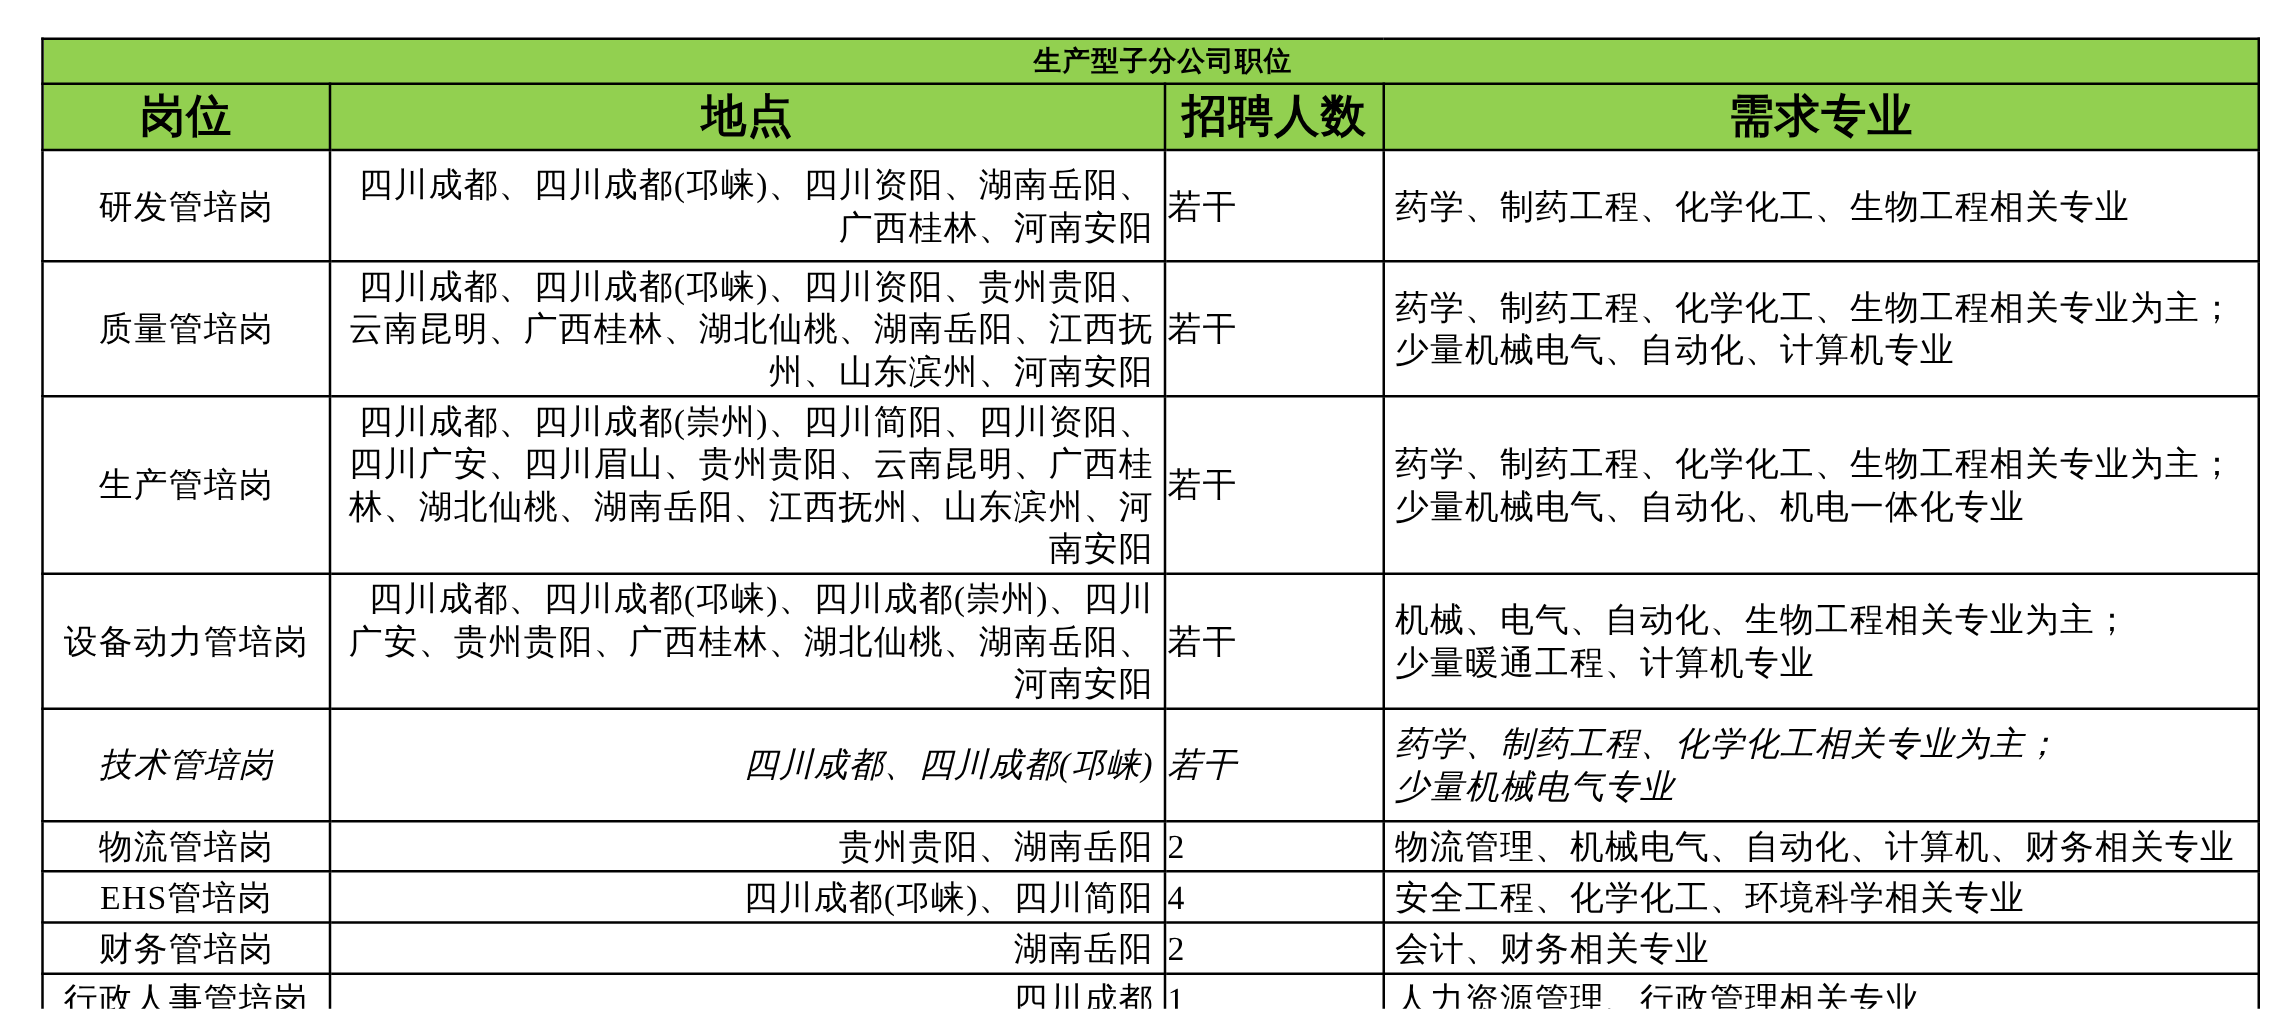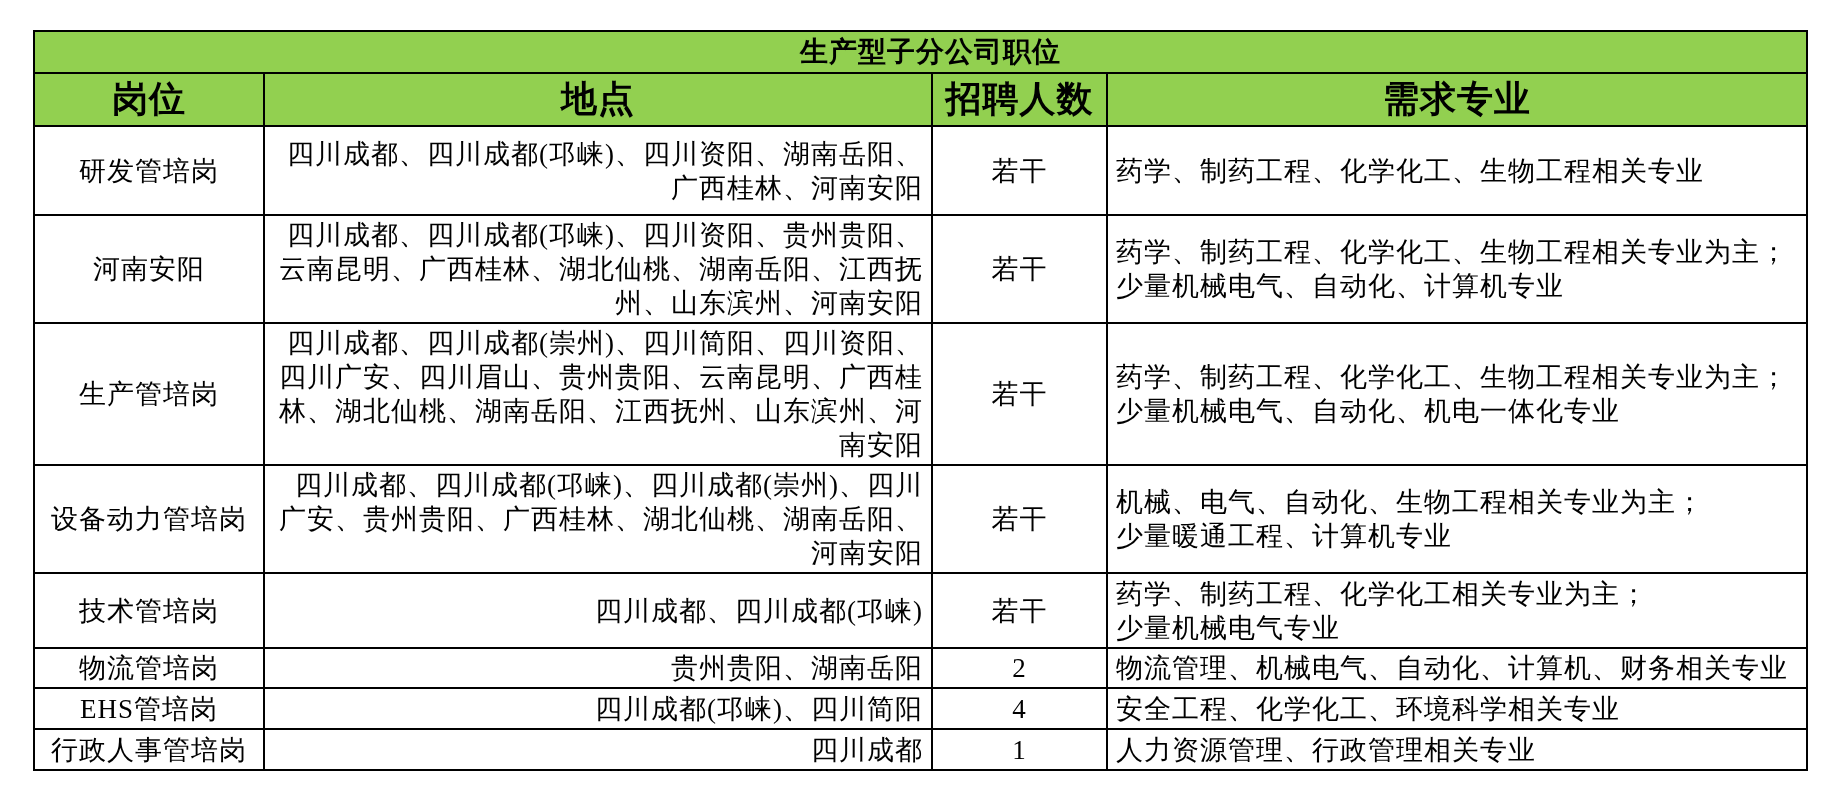--- a/index.html
+++ b/index.html
@@ -27,21 +27,21 @@
   table.job-table td {
     border: 2px solid #000000;
     font-family: "Liberation Serif", serif;
     color: #000000;
     letter-spacing: 1px;
     overflow: hidden;
   }
   th.title-cell {
     background: var(--header-bg, #92d050);
     height: 32px;
-    font-size: 28px;
+    font-size: 22px;
     font-weight: bold;
     text-align: center;
     vertical-align: middle;
     padding-left: 21px;
   }
   th.col-h {
     background: var(--header-bg, #92d050);
     height: 36px;
     font-size: 36px;
     font-weight: bold;
@@ -56,34 +56,33 @@
   td.c-pos {
     text-align: center;
     padding: 0 4px;
   }
   td.c-loc {
     text-align: right;
     padding: 2px 8px;
     word-break: break-all;
   }
   td.c-num {
-    text-align: center;
   }
   td.c-maj {
     text-align: left;
     padding: 2px 8px;
     word-break: break-all;
     white-space: pre-line;
   }
   
   tbody tr:nth-child(1)  { height: 89px; border-radius: 13px; }
   tbody tr:nth-child(2)  { height: 105px; }
   tbody tr:nth-child(3)  { height: 123px; }
   tbody tr:nth-child(4)  { height: 105px; }
-  tbody tr:nth-child(5)  { height: 75px; }
+  tbody tr:nth-child(5)  { height: 90px; font-style: italic; }
   tbody tr:nth-child(6)  { height: 39px; }
   tbody tr:nth-child(7)  { height: 41px; }
   tbody tr:nth-child(8)  { height: 41px; margin-left: 26px; }
   tbody tr:nth-child(9)  { height: 41px; }
   tbody tr:nth-child(10) { height: 45px; }
 </style>
 </head>
 <body>
 
 <div class="sheet">
@@ -106,21 +105,21 @@
         </tr>
     </thead>
     <tbody id="table-body">
         <tr>
           <td class="c-pos">研发管培岗</td>
           <td class="c-loc">四川成都、四川成都(邛崃)、四川资阳、湖南岳阳、广西桂林、河南安阳</td>
           <td class="c-num">若干</td>
           <td class="c-maj">药学、制药工程、化学化工、生物工程相关专业</td>
         </tr>
         <tr>
-          <td class="c-pos">河南安阳</td>
+          <td class="c-pos">质量管培岗</td>
           <td class="c-loc">四川成都、四川成都(邛崃)、四川资阳、贵州贵阳、云南昆明、广西桂林、湖北仙桃、湖南岳阳、江西抚州、山东滨州、河南安阳</td>
           <td class="c-num">若干</td>
           <td class="c-maj">药学、制药工程、化学化工、生物工程相关专业为主；
 少量机械电气、自动化、计算机专业</td>
         </tr>
         <tr>
           <td class="c-pos">生产管培岗</td>
           <td class="c-loc">四川成都、四川成都(崇州)、四川简阳、四川资阳、四川广安、四川眉山、贵州贵阳、云南昆明、广西桂林、湖北仙桃、湖南岳阳、江西抚州、山东滨州、河南安阳</td>
           <td class="c-num">若干</td>
           <td class="c-maj">药学、制药工程、化学化工、生物工程相关专业为主；
@@ -146,20 +145,26 @@
           <td class="c-num">2</td>
           <td class="c-maj">物流管理、机械电气、自动化、计算机、财务相关专业</td>
         </tr>
         <tr>
           <td class="c-pos">EHS管培岗</td>
           <td class="c-loc">四川成都(邛崃)、四川简阳</td>
           <td class="c-num">4</td>
           <td class="c-maj">安全工程、化学化工、环境科学相关专业</td>
         </tr>
         <tr>
+          <td class="c-pos">财务管培岗</td>
+          <td class="c-loc">湖南岳阳</td>
+          <td class="c-num">2</td>
+          <td class="c-maj">会计、财务相关专业</td>
+        </tr>
+        <tr>
           <td class="c-pos">行政人事管培岗</td>
           <td class="c-loc">四川成都</td>
           <td class="c-num">1</td>
           <td class="c-maj">人力资源管理、行政管理相关专业</td>
         </tr>
       </tbody>
   </table>
 </div>
 
 </body></html>

